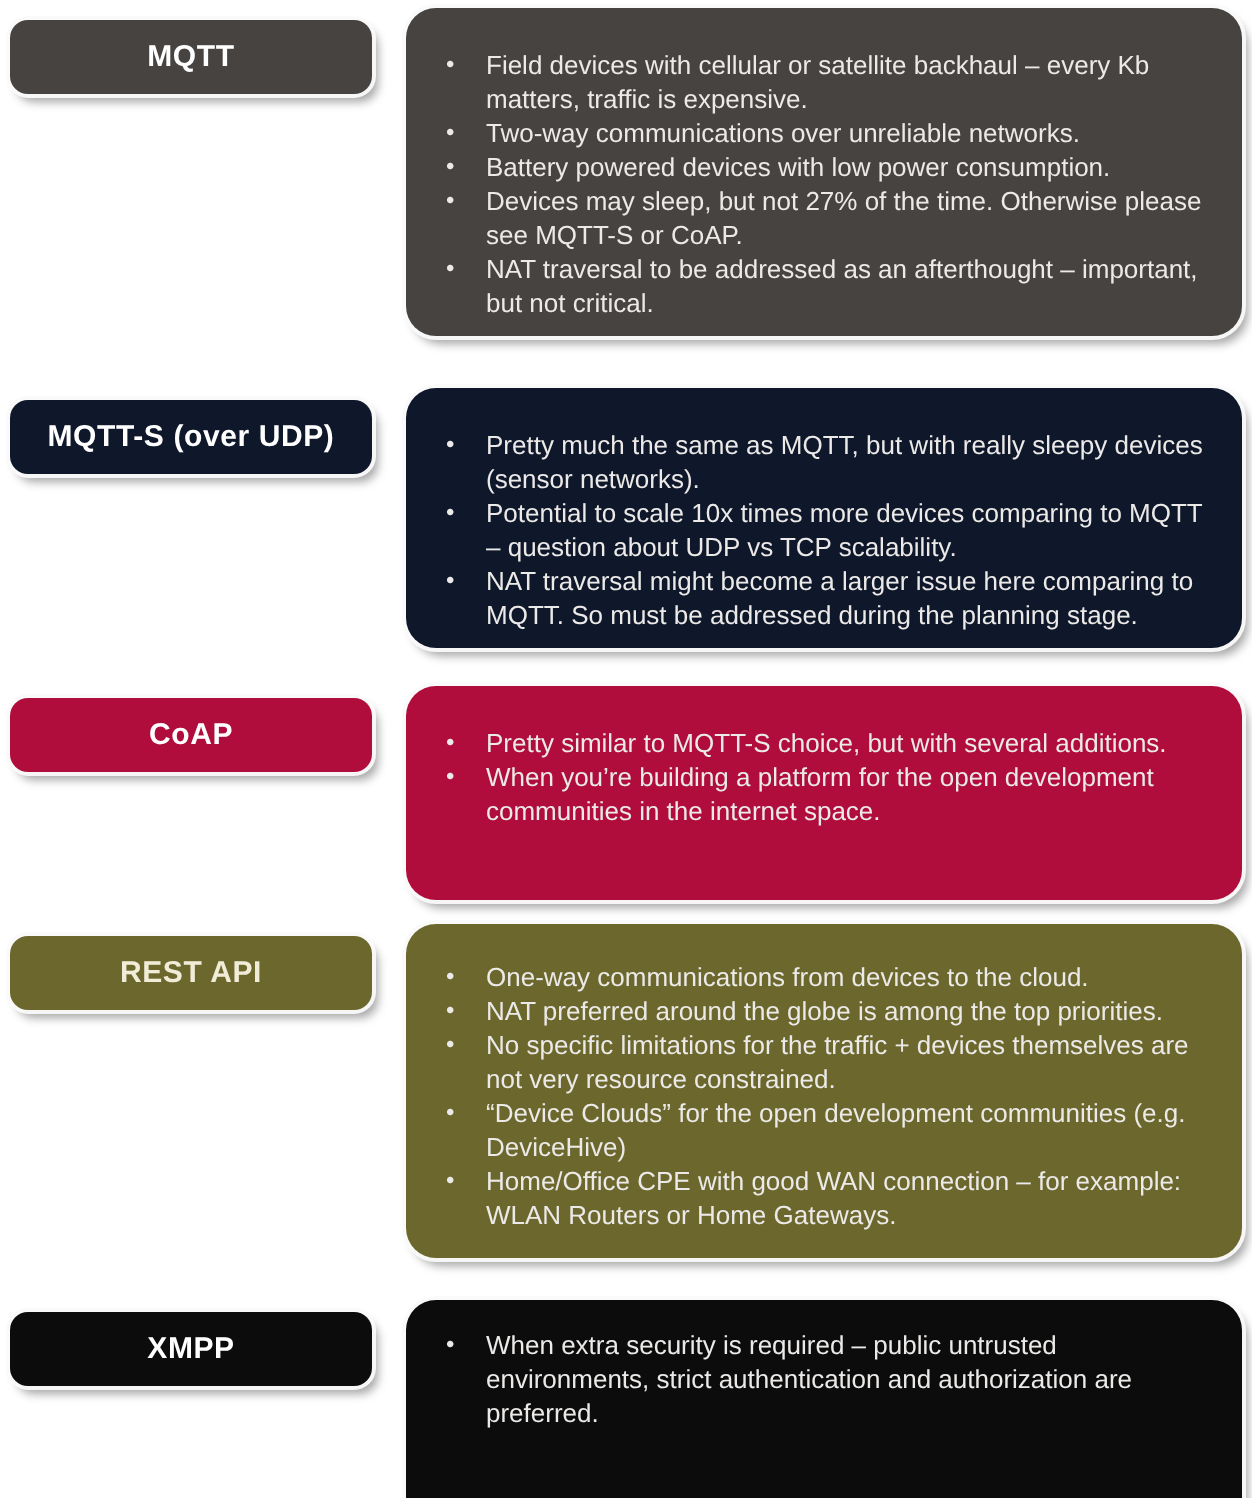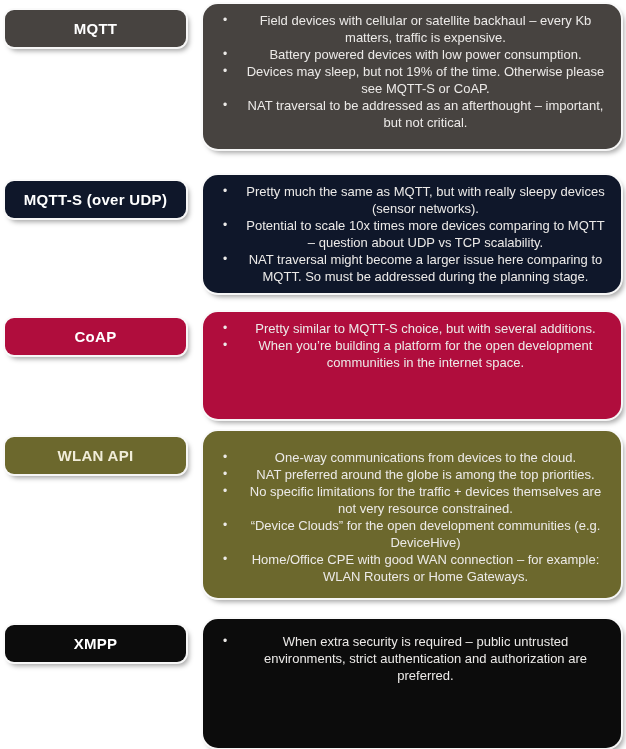--- a/index.html
+++ b/index.html
@@ -9,23 +9,22 @@
   .label-col{flex:0 0 181px;width:181px;margin-right:17px;padding-top:6px;}
   .label-box{
     box-sizing:border-box;height:37px;border-radius:9px;
     display:flex;align-items:center;justify-content:center;
     font-weight:bold;font-size:15px;letter-spacing:.3px;color:#ffffff;
     box-shadow:0 0 0 2px rgba(250,250,250,.95), 3px 4px 5px rgba(0,0,0,.35);
   }
   .content-box{
     flex:1;box-sizing:border-box;border-radius:15px;
     color:#eceae8;font-size:13px;line-height:17px;
-    padding:8px 13px 8px 10px;
+    padding:20px 13px 8px 10px;
     box-shadow:0 0 0 2px rgba(250,250,250,.95), 3px 4px 5px rgba(0,0,0,.35);
-    text-align:center;
   }
   ul.bullets{margin:0;padding:0 0 0 25px;list-style:none;}
   ul.bullets li{position:relative;padding-left:5px;}
   ul.bullets li::before{content:"\2022";position:absolute;left:-15px;top:0;font-size:12px;}
   
   .bg-mqtt {background:#474340;}
   .bg-mqtts{background:#0f172a;}
   .bg-coap {background:#b00d3d;}
   .bg-rest {background:#6c682d;}
   .bg-xmpp {background:#0c0c0c;}
@@ -46,22 +45,23 @@
 
 <div class="canvas">
 
   <div class="row row-mqtt">
     <div class="label-col">
       <div class="label-box bg-mqtt">MQTT</div>
     </div>
     <div class="content-box bg-mqtt cb-mqtt">
       <ul class="bullets">
         <li>Field devices with cellular or satellite backhaul – every Kb matters, traffic is expensive.</li>
+        <li>Two-way communications over unreliable networks.</li>
         <li>Battery powered devices with low power consumption.</li>
-        <li>Devices may sleep, but not 19% of the time. Otherwise please see MQTT-S or CoAP.</li>
+        <li>Devices may sleep, but not 27% of the time. Otherwise please see MQTT-S or CoAP.</li>
         <li>NAT traversal to be addressed as an afterthought – important, but not critical.</li>
       </ul>
     </div>
   </div>
 
   <div class="row row-mqtts">
     <div class="label-col">
       <div class="label-box bg-mqtts">MQTT-S (over UDP)</div>
     </div>
     <div class="content-box bg-mqtts cb-mqtts">
@@ -80,21 +80,21 @@
     <div class="content-box bg-coap cb-coap">
       <ul class="bullets">
         <li>Pretty similar to MQTT-S choice, but with several additions.</li>
         <li>When you’re building a platform for the open development communities in the internet space.</li>
       </ul>
     </div>
   </div>
 
   <div class="row row-rest">
     <div class="label-col">
-      <div class="label-box bg-rest">WLAN API</div>
+      <div class="label-box bg-rest">REST API</div>
     </div>
     <div class="content-box bg-rest cb-rest">
       <ul class="bullets">
         <li>One-way communications from devices to the cloud.</li>
         <li>NAT preferred around the globe is among the top priorities.</li>
         <li>No specific limitations for the traffic + devices themselves are not very resource constrained.</li>
         <li>“Device Clouds” for the open development communities (e.g. DeviceHive)</li>
         <li>Home/Office CPE with good WAN connection – for example: WLAN Routers or Home Gateways.</li>
       </ul>
     </div>

